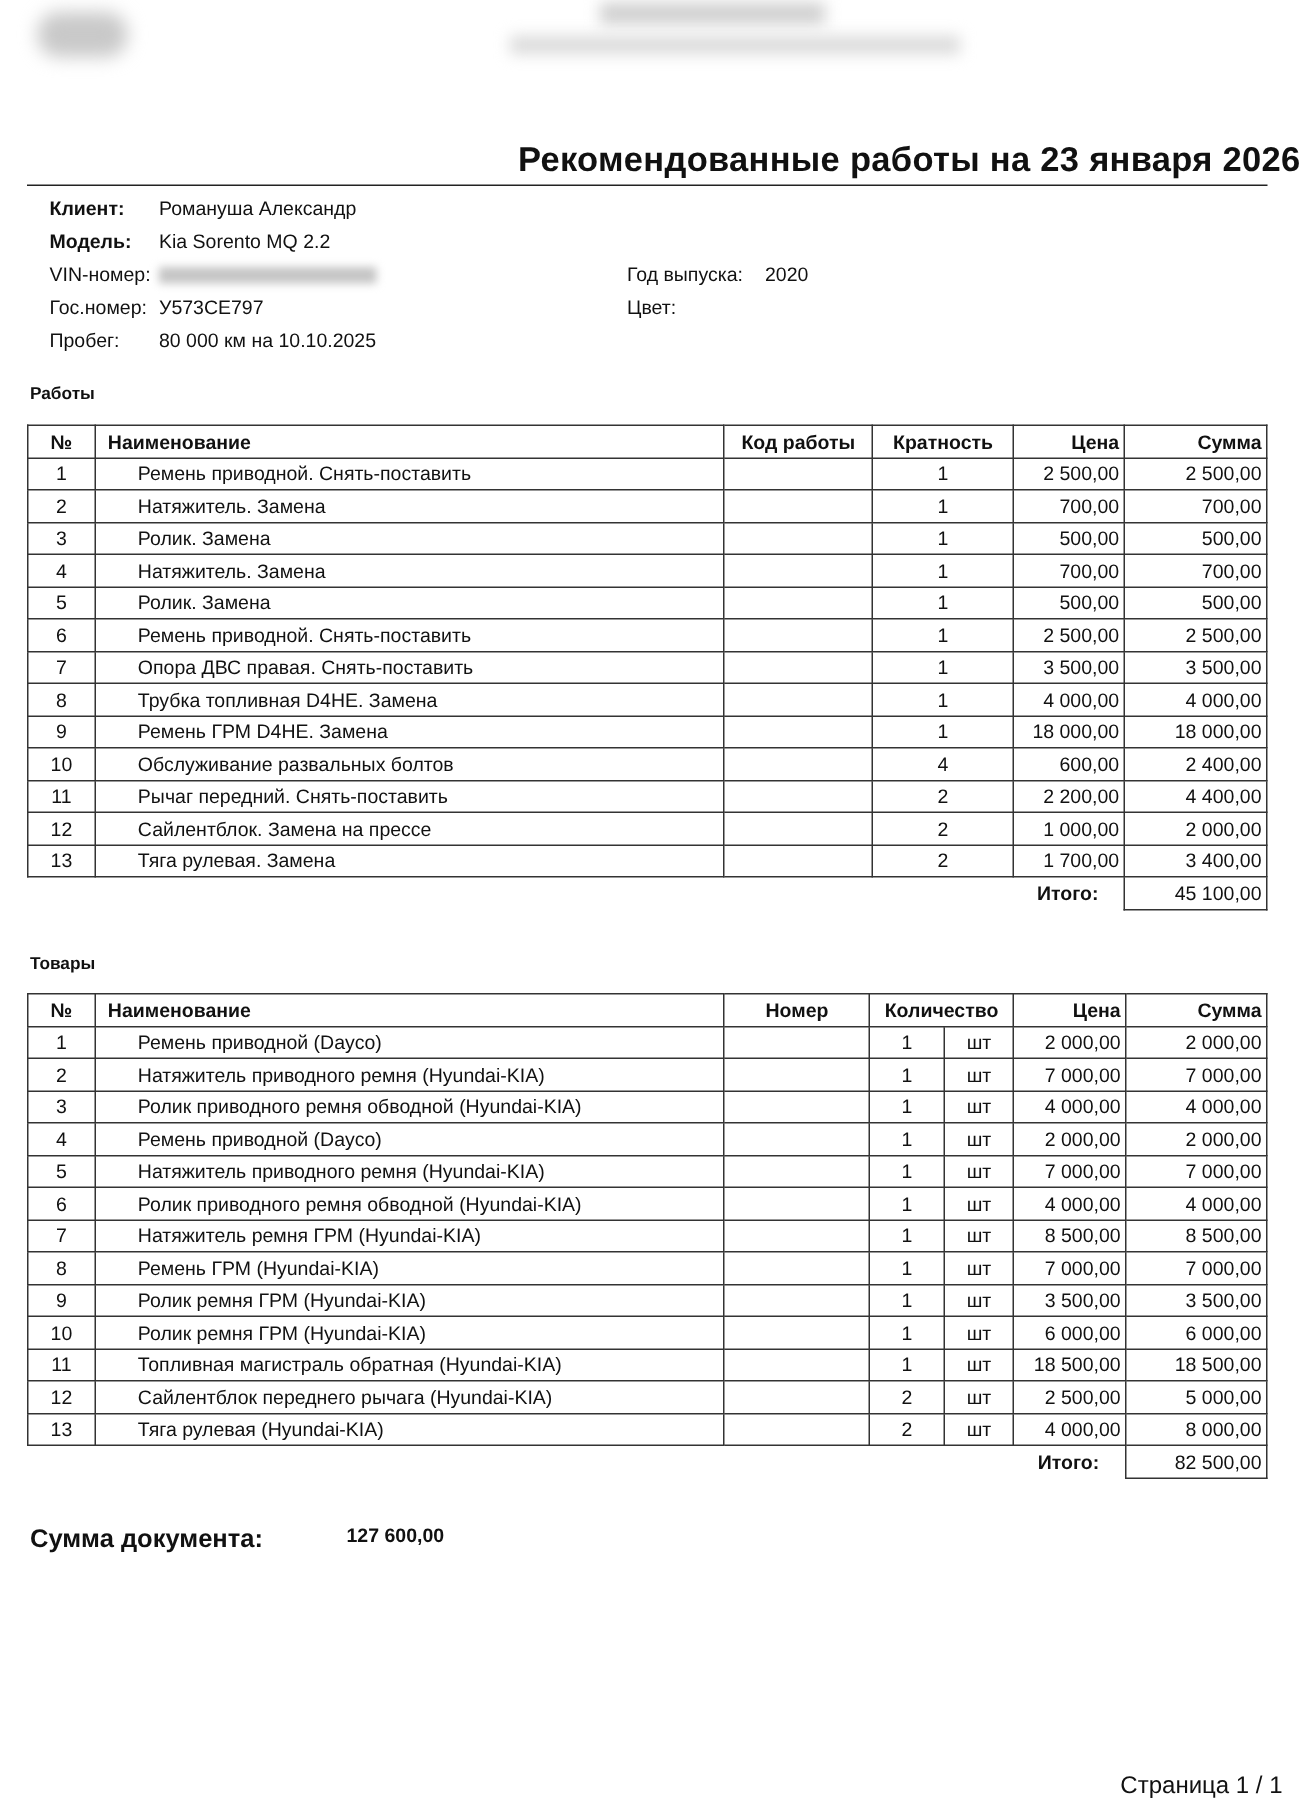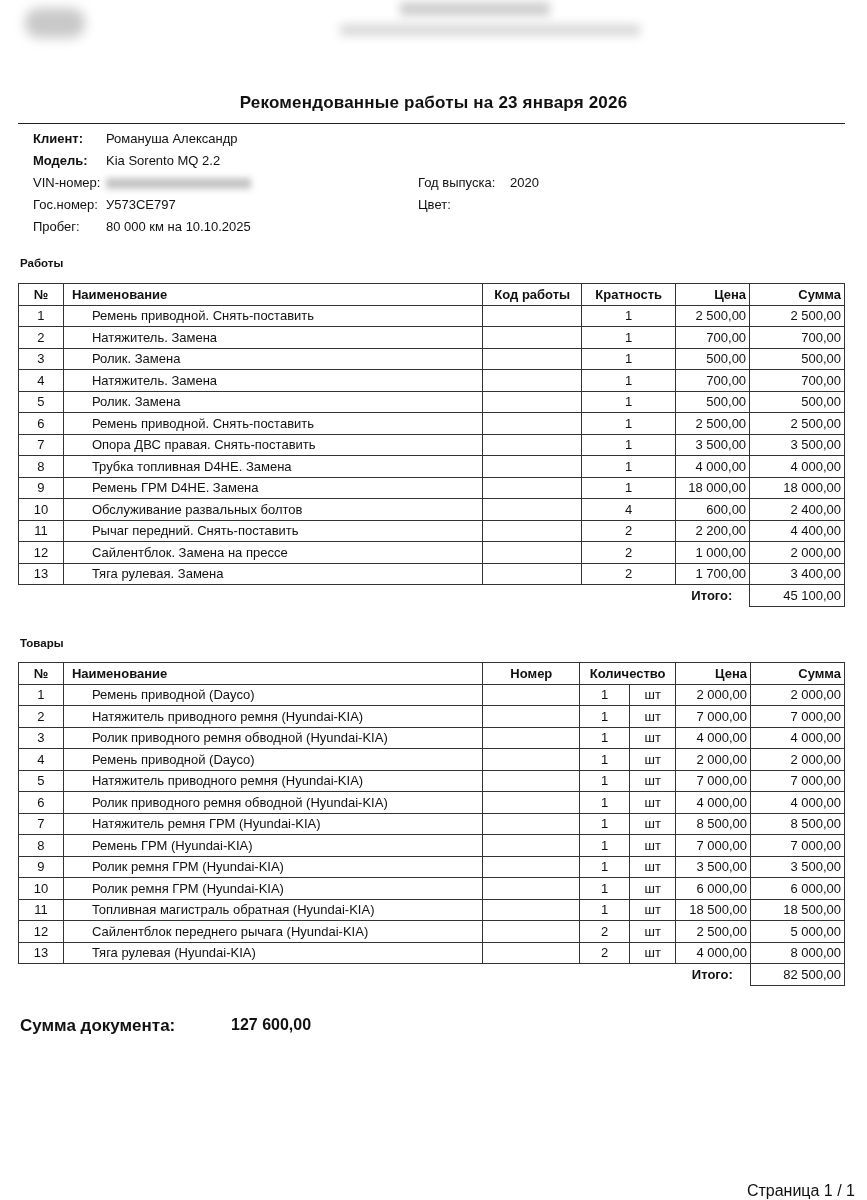--- a/index.html
+++ b/index.html
@@ -6,22 +6,22 @@
   body { width:867px; height:1200px; position:relative; overflow:hidden;
          font-family:"Liberation Sans", sans-serif; color:#111; }
   .blur-header { position:absolute; top:0; left:0; width:867px; height:60px; }
   .blur-logo { position:absolute; left:25px; top:8px; width:60px; height:30px;
                background:#c9c9c9; border-radius:14px; filter:blur(6px); }
   .blur-line3 { position:absolute; left:400px; top:2px; width:150px; height:14px;
                 background:#cfcfcf; filter:blur(5px); }
   .blur-line4 { position:absolute; left:340px; top:24px; width:300px; height:12px;
                 background:#dadada; filter:blur(5px); }
 
-  .title { position:absolute; left:0; width:867px; top:93px; text-align:center;
-           font-size:17px; font-weight:bold; letter-spacing:0.2px; }
+  .title { position:absolute; left:0; width:867px; top:93px; text-align:right;
+           font-size:23px; font-weight:bold; letter-spacing:0.2px; }
   .title-rule { position:absolute; left:18px; width:827px; top:123px; height:0;
                 border-top:1.5px solid #222; }
 
   .info { position:absolute; font-size:13px; line-height:22px; }
   .info .lbl { position:absolute; left:13px; white-space:nowrap; }
   .info .val { position:absolute; white-space:nowrap; }
   .bold { font-weight:bold; }
   .vin-blur { display:inline-block; width:145px; height:11px; background:#c5c5c5;
               filter:blur(3px); vertical-align:middle; }
 
@@ -33,21 +33,21 @@
   table.grid th { font-weight:bold; font-size:13px; }
   table.grid td.c { text-align:center; }
   table.grid td.r, table.grid th.r { text-align:right; }
   table.grid td.name { padding-left:28px; text-align:left;margin-left:38px; }
   table.grid th.name { text-align:left; padding-left:8px; }
   table.grid td.noborder { border:none; }
   table.grid td.total-lbl { border:none; text-align:center; font-weight:bold; padding-right:4px; }
   table.grid td.total-val { text-align:right; }
 
   .doc-sum { position:absolute; top:1016px; left:20px; font-size:17px; font-weight:bold; }
-  .doc-sum-val { position:absolute; top:1016px; left:231px; font-size:16px; font-weight:bold; }
+  .doc-sum-val { position:absolute; top:1016px; left:231px; font-size:13px; font-weight:bold; }
   .page-num { position:absolute; top:1182px; right:12px; font-size:16px; }
 </style>
 </head>
 <body>
 
 <div class="blur-header">
   <div class="blur-logo"></div>
   <div class="blur-line3"></div>
   <div class="blur-line4"></div>
 </div>

